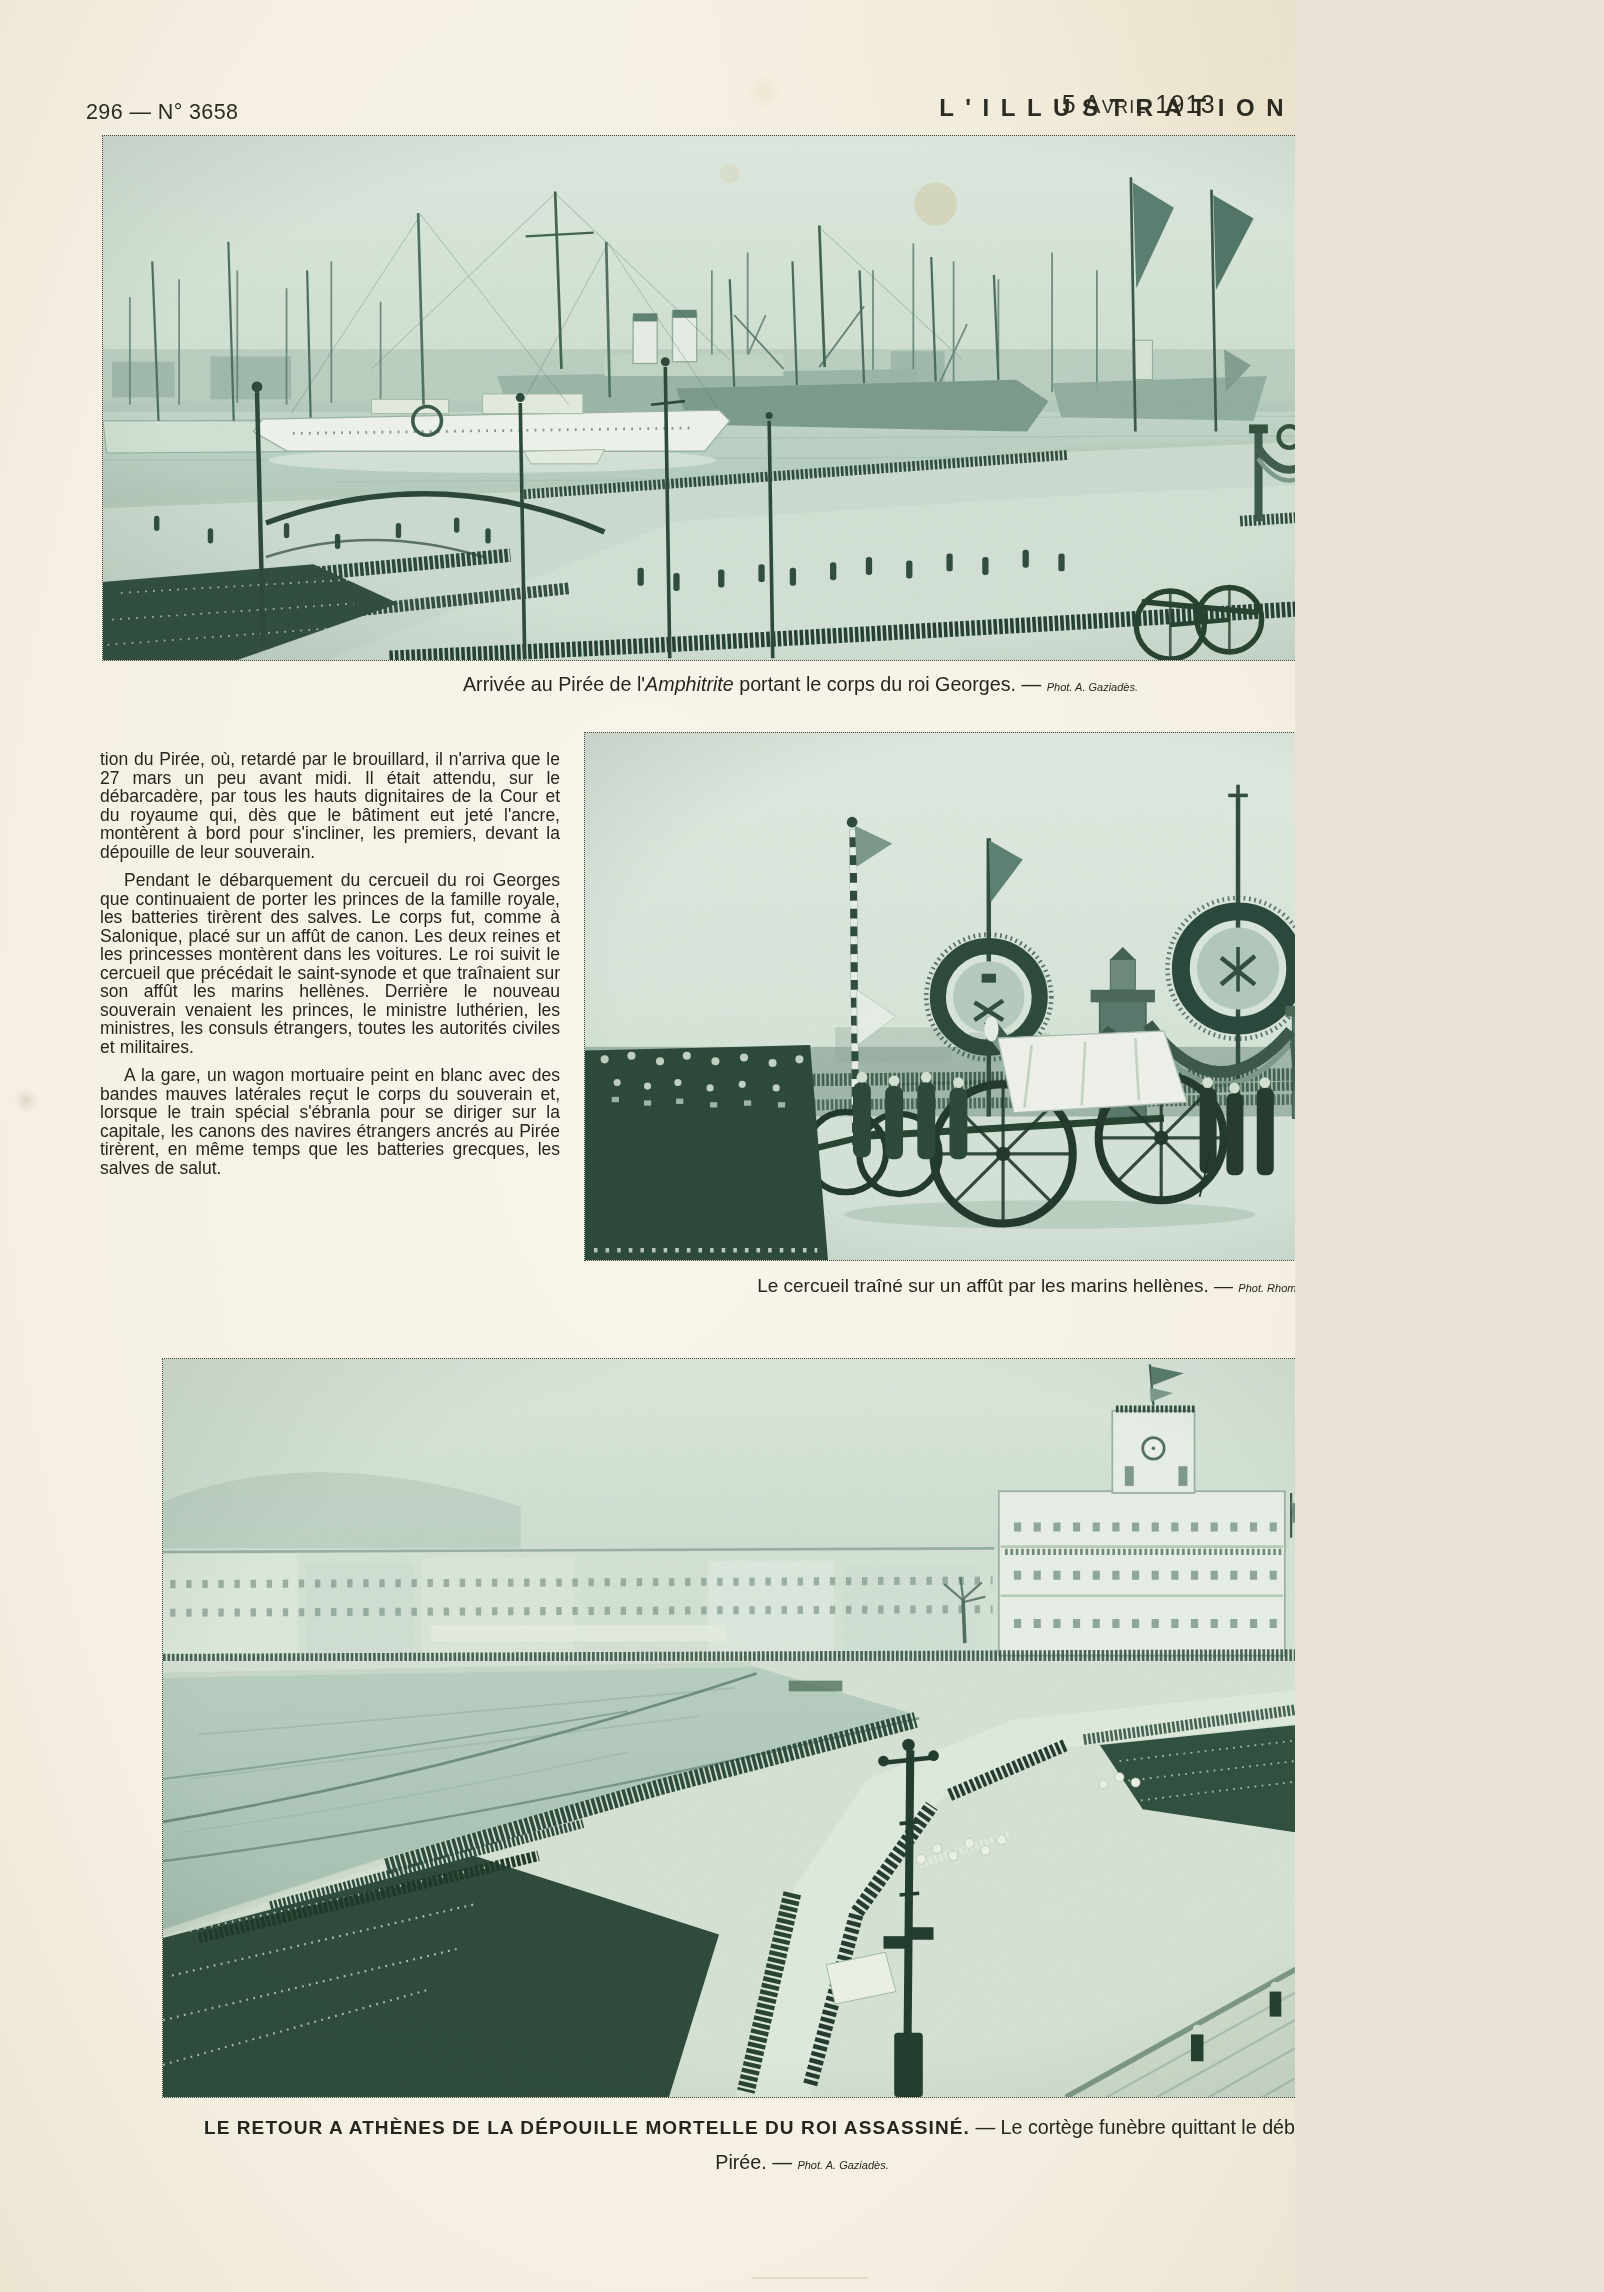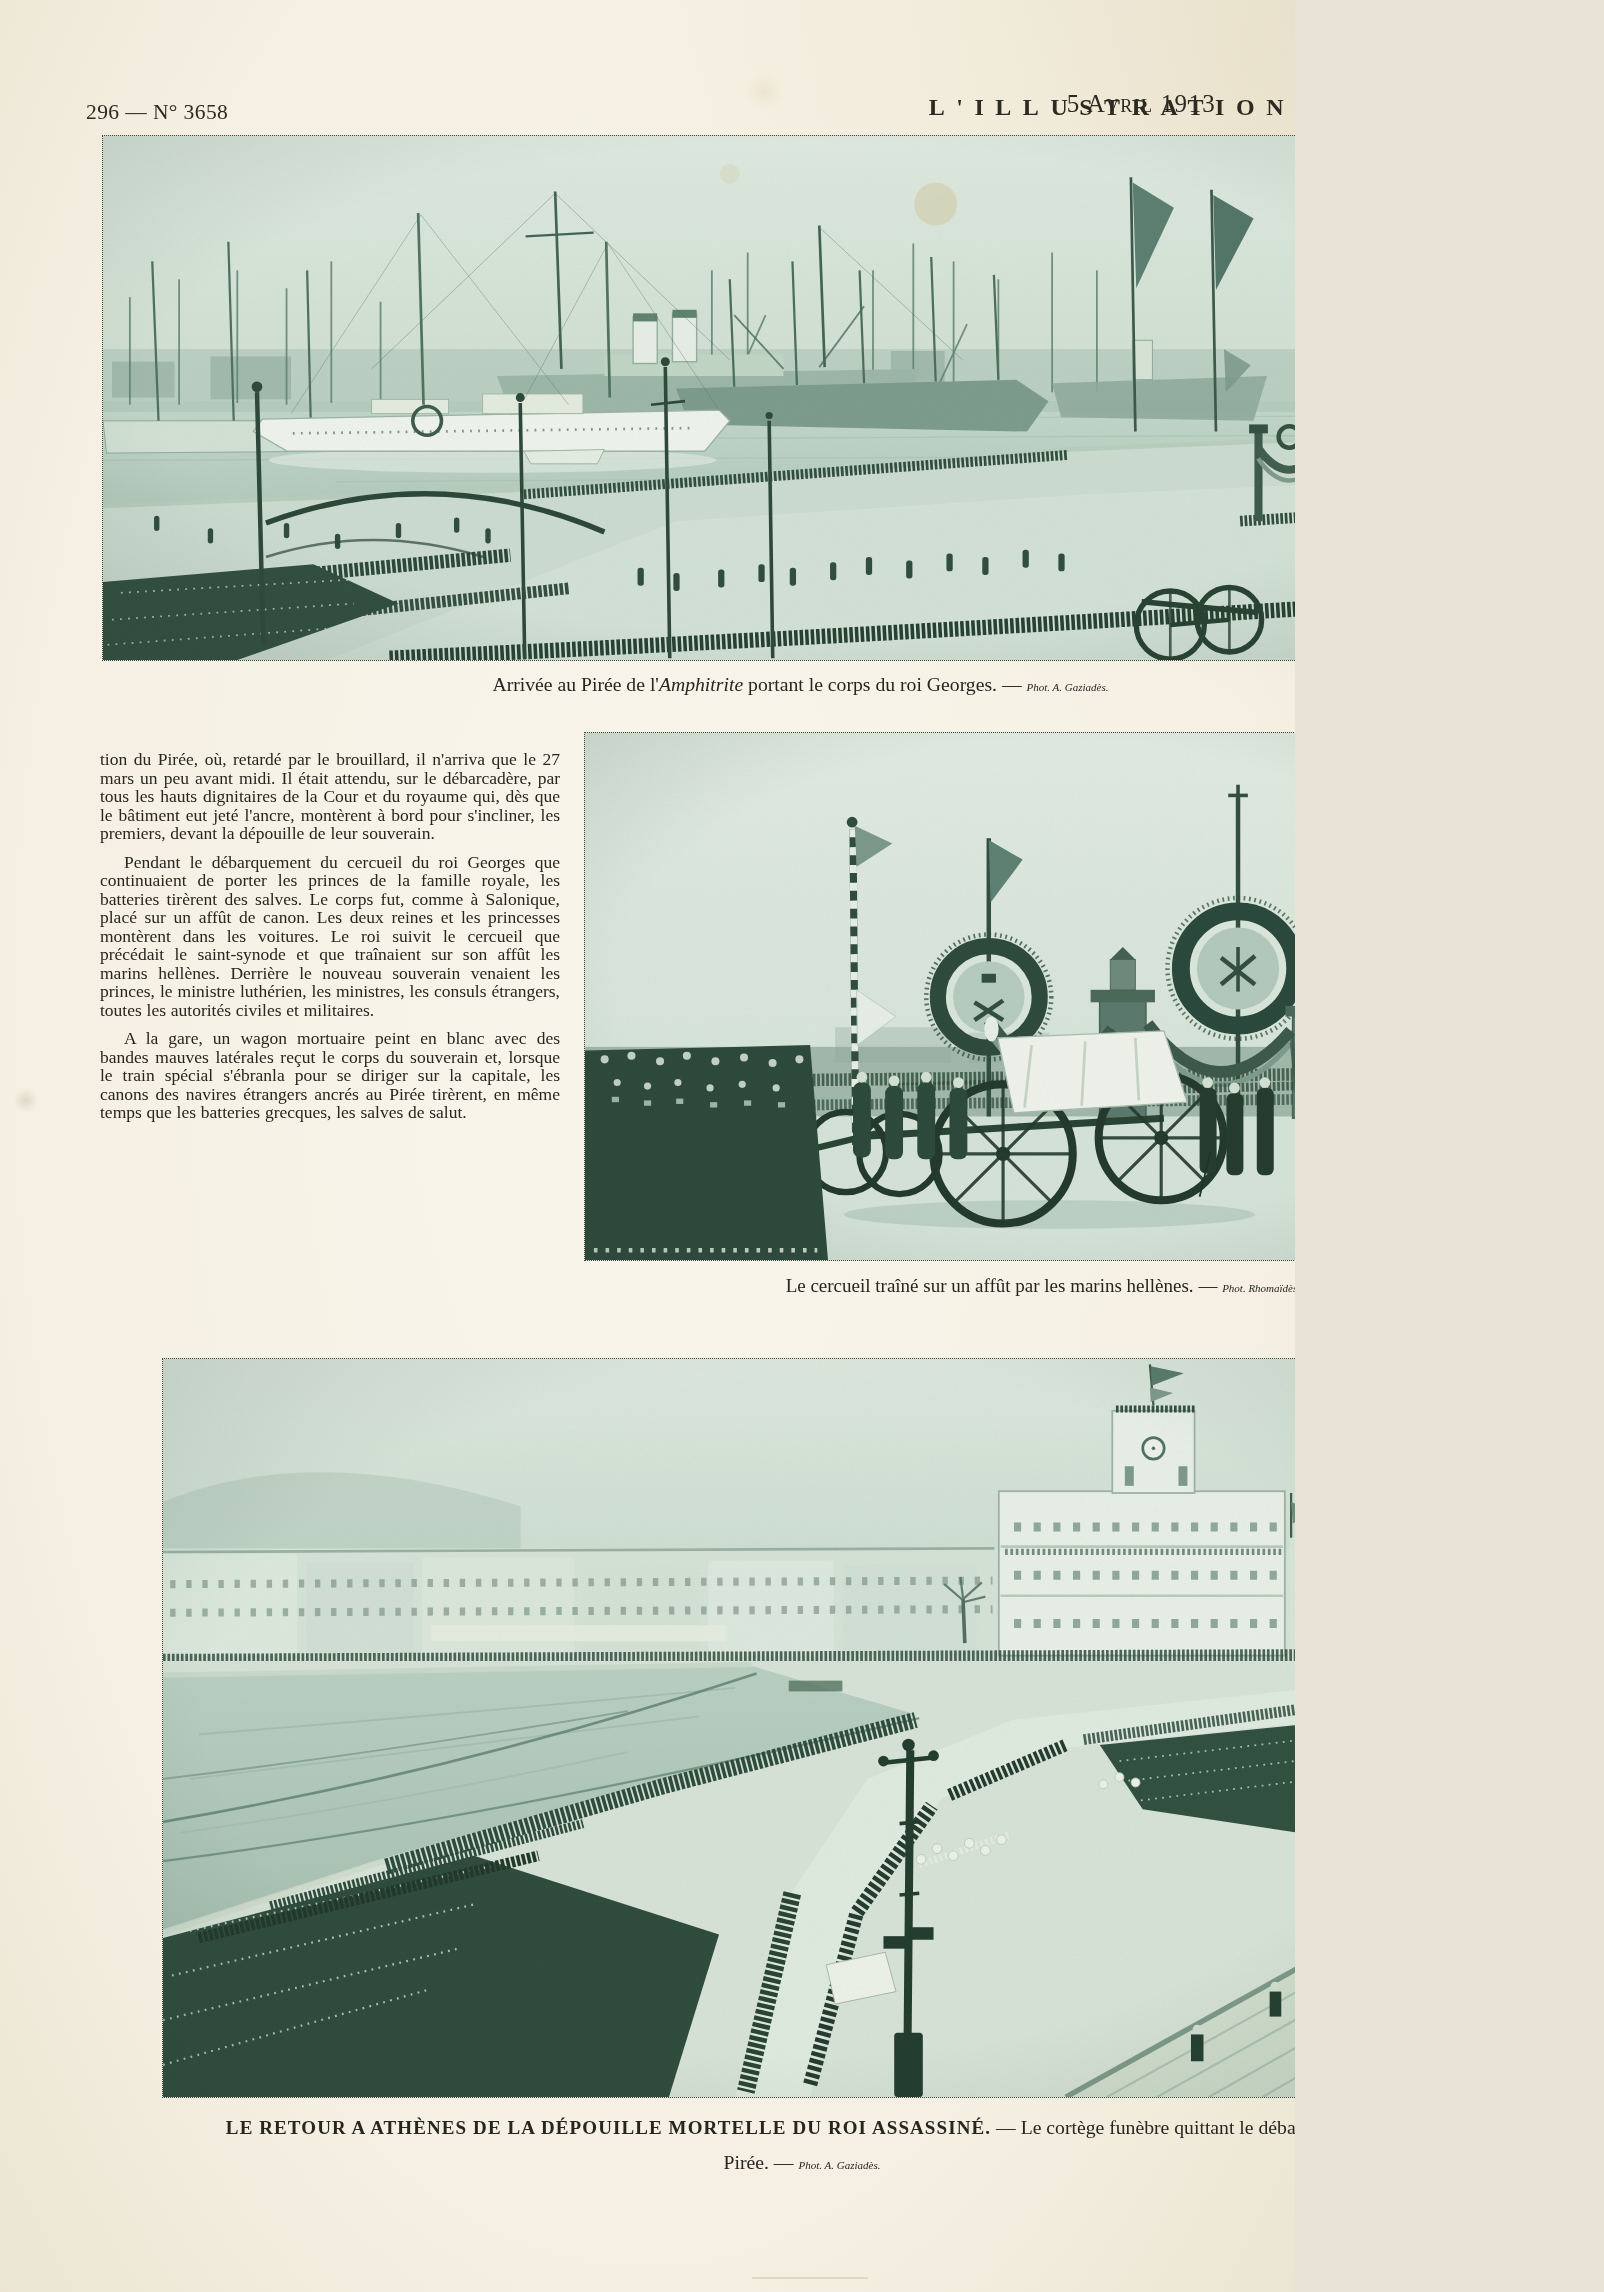--- a/index.html
+++ b/index.html
@@ -1,18 +1,18 @@
 <!DOCTYPE html>
 <html style="font-size:14.3px"><head>
 <meta charset="utf-8">
 <style>
   html,body{margin:0;padding:0;background:#e8e3d4;}
   .page{
     position:relative;width:1295px;height:2293px;overflow:hidden;
-    font-family:Liberation Serif, serif;color:#2b2b22;
+    font-family:Liberation Sans, sans-serif;color:#2b2b22;
     background:
       radial-gradient(circle at 36% 9%, rgba(190,160,90,.16), transparent 1.1%),
       radial-gradient(circle at 59% 4%, rgba(190,160,90,.12), transparent .8%),
       radial-gradient(circle at 2% 48%, rgba(120,110,80,.18), transparent .7%),
       radial-gradient(circle at 97% 3%, rgba(205,185,135,.16), transparent 26%),
       radial-gradient(ellipse at 50% 45%, #f9f5eb 0%, #f5f0e3 68%, #ebe5d2 100%);
   }
   .hdr-issue{position:absolute;left:86px;top:100px;font-size:21.5px;letter-spacing:0.4px;}
   .masthead{position:absolute;left:0;right:0;top:94px;text-align:right;
     font-size:24px;font-weight:700;letter-spacing:.48em;text-indent:.48em;}

